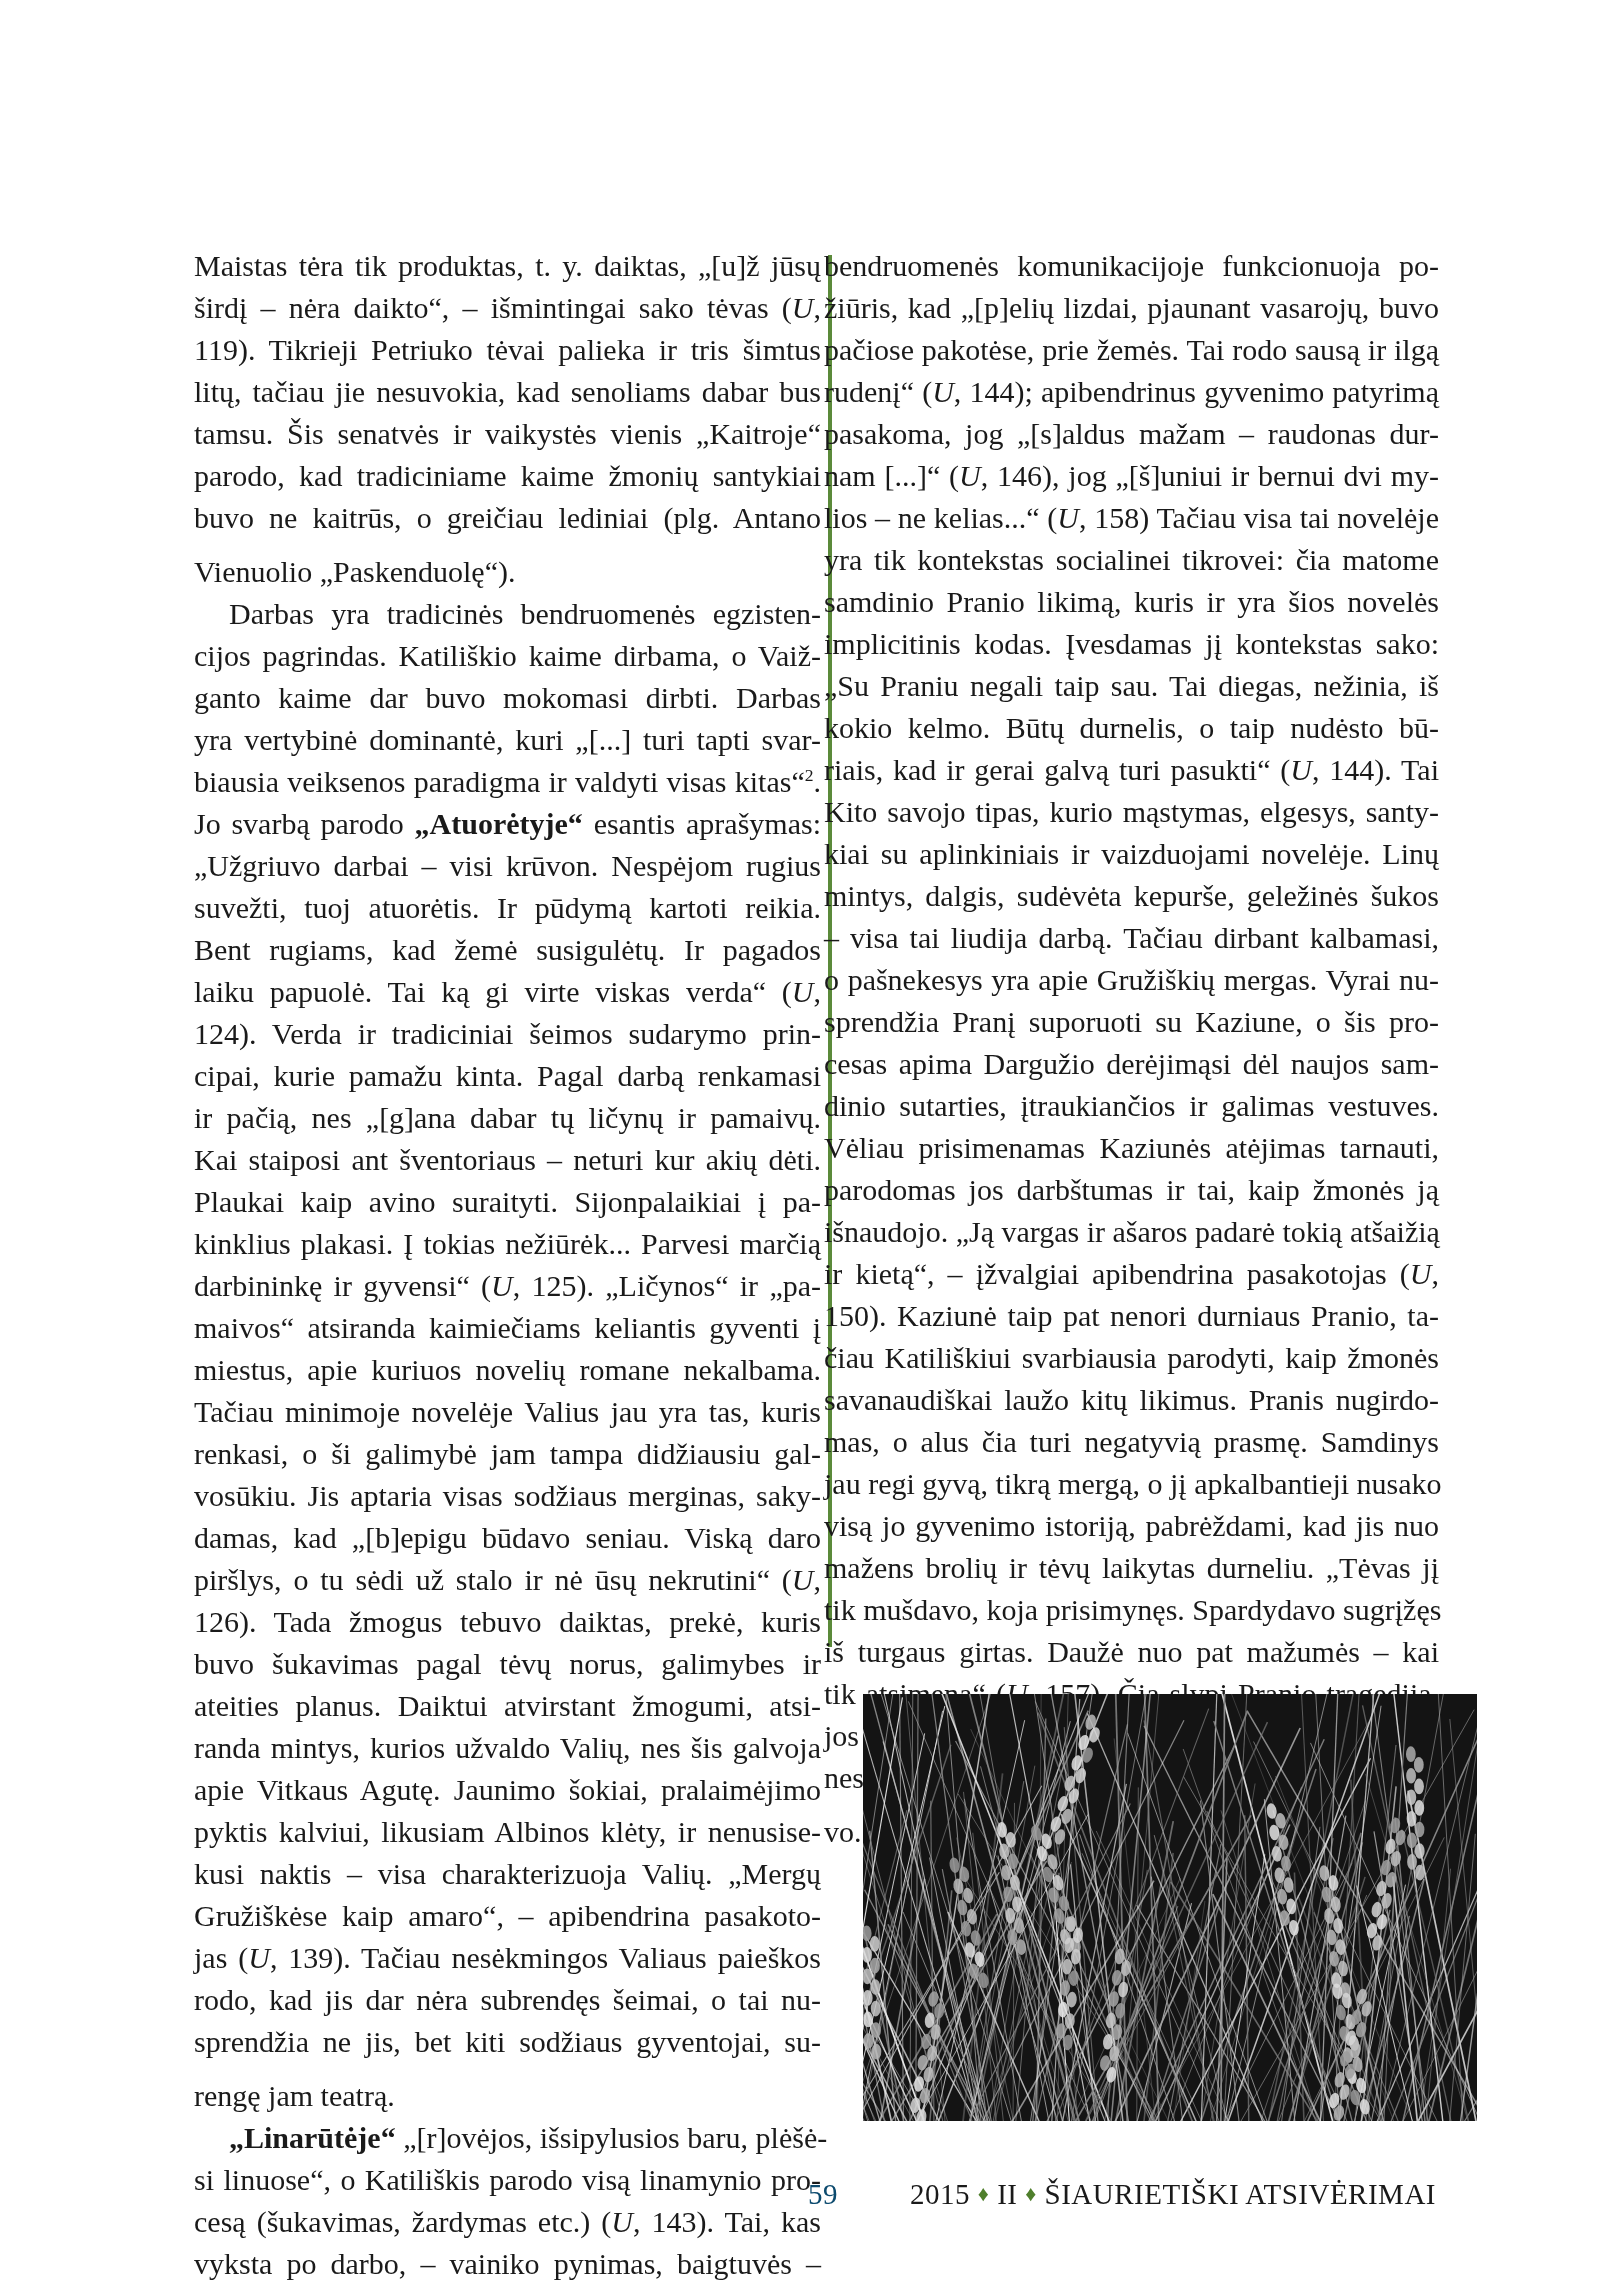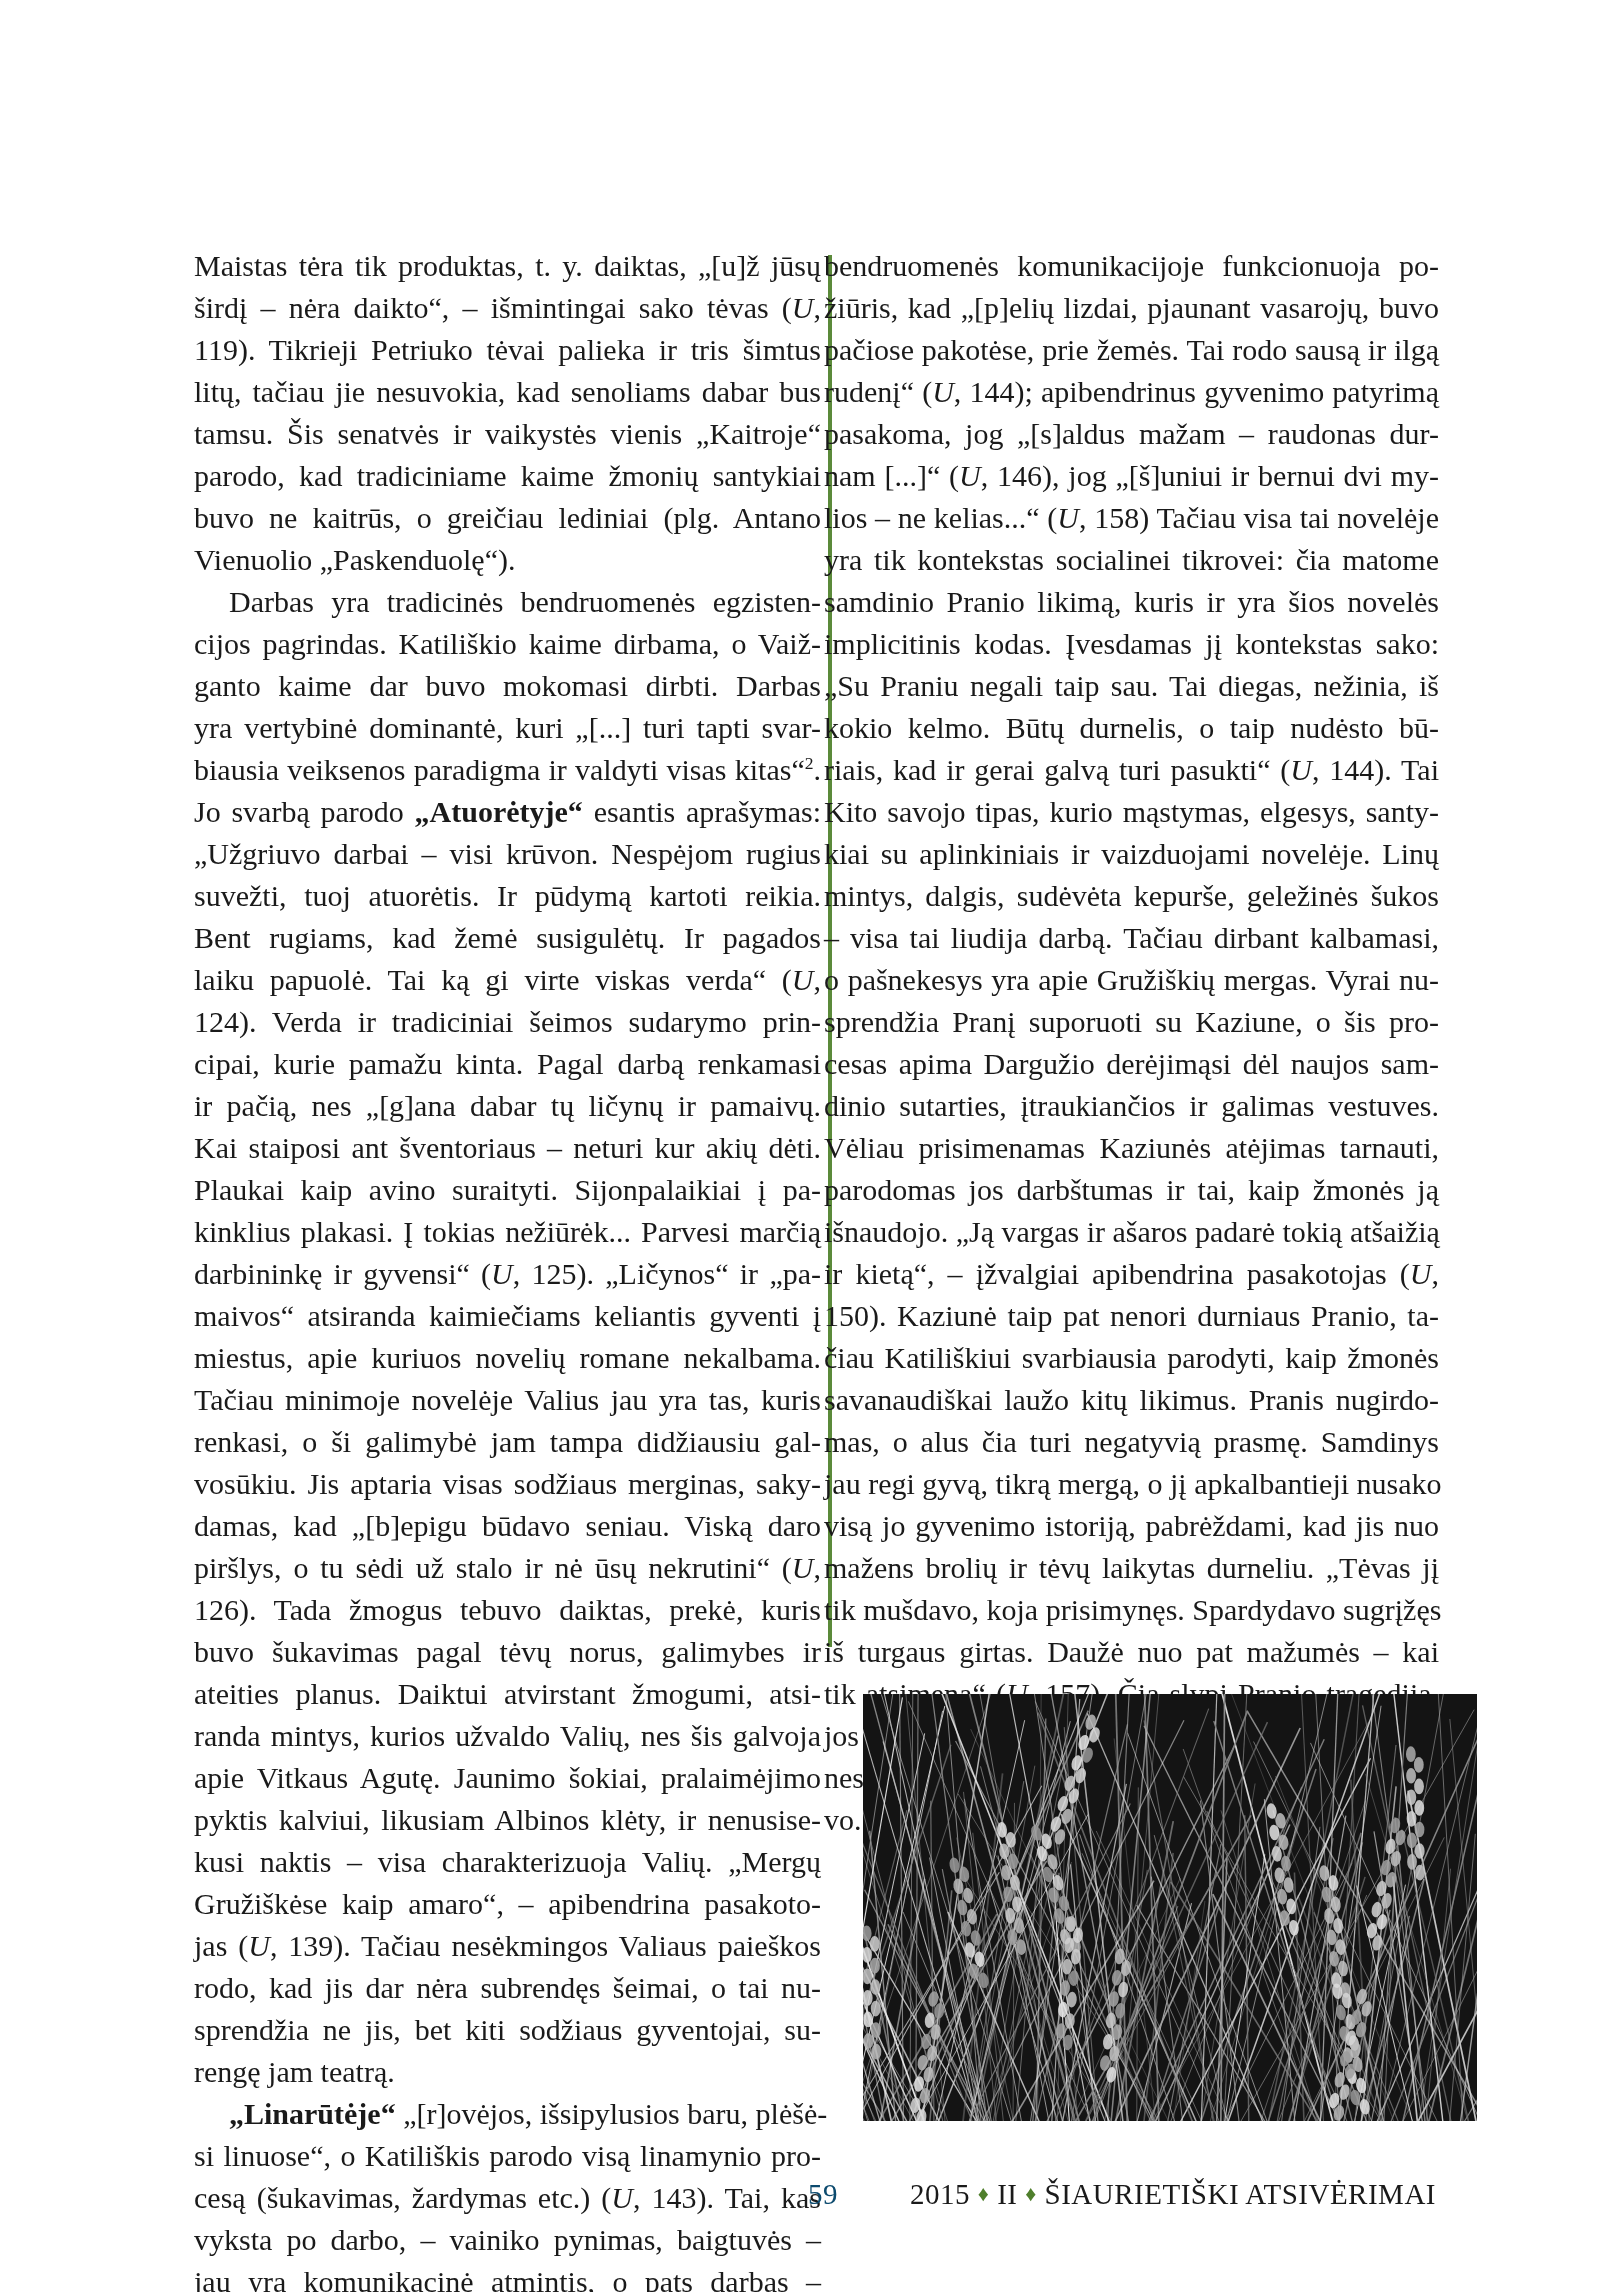--- a/index.html
+++ b/index.html
@@ -3,21 +3,21 @@
 <meta charset="utf-8">
 <style>
   html, body { margin:0; padding:0; background:#ffffff; }
   body { width:1621px; height:2293px; position:relative; overflow:hidden;
          font-family:"Liberation Serif","DejaVu Serif",serif; color:#1a1a1a; }
   .col { position:absolute; top:245px; width:627px; font-size:30px; line-height:42px;
          text-align:justify; hyphens:manual; }
   .col-left { left:194px; }
   .col-right { left:824px; width:615px; }
   .line { display:block; text-align:justify; text-align-last:justify; white-space:nowrap; }
-  .line.last { text-align-last:left; }
+  .line.last { text-align-last:left;margin-top:12px; }
   .line.indent { padding-left:35px; }
   i { font-style:italic; }
   b { font-weight:bold; }
   sup { font-size:17.6px; line-height:0; vertical-align:super; }
   .divider { position:absolute; left:828px; top:255px; width:3.9px; height:1392px; background:#5b8a3a; }
   .photo { position:absolute; left:863px; top:1694px; width:614px; height:427px; background:#111;
            overflow:hidden; }
   .photo svg { display:block; width:100%; height:100%; }
   .footer { position:absolute; top:2178px; font-size:29px; letter-spacing:0.5px; }
   .page-num { left:808px; color:#0c4a6e; }

